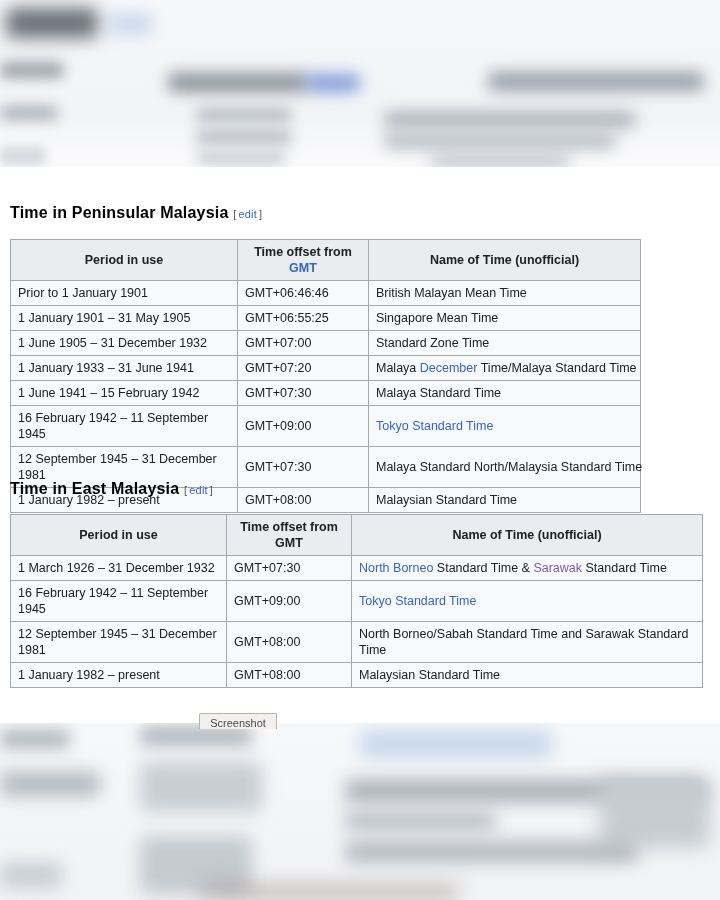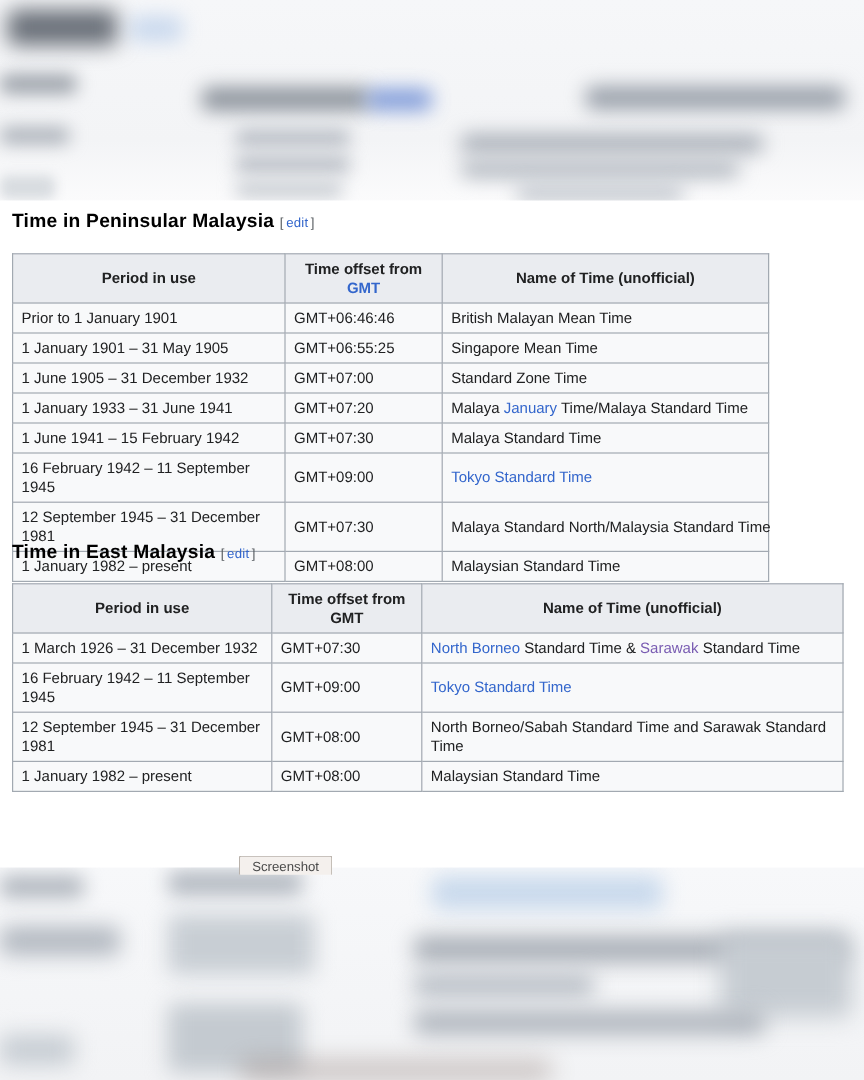--- a/index.html
+++ b/index.html
@@ -14,21 +14,21 @@
   }
   
   .blur-band { position: absolute; left:0; width:720px; overflow:hidden; }
   #top-band { top:0; height:167px; background:linear-gradient(180deg,#f6f7f9 0%,#f3f4f6 70%,#fbfbfc 100%); }
   #bottom-band { top:723px; height:177px; background:linear-gradient(180deg,#f7f8fa 0%,#f2f3f5 100%); }
   .blob { position:absolute; border-radius:6px; filter: blur(7px); }
   
   .section { position:absolute; left:10px; }
   #section-0 { top:176px; }
   #section-1 { top:452px; }
-  h3.wiki-heading { font-size:16px; font-weight:700; color:#000; letter-spacing:.2px; }
+  h3.wiki-heading { font-size:16px; font-weight:700; color:#000; letter-spacing:.2px;margin-top:28px; }
   .edit-bracket { font-weight:400; font-size:11px; color:#54595d; }
   .edit-link { font-weight:400; font-size:11px; color: var(--link-blue,#3366cc); text-decoration:none; padding:0 2px; }
   
   table.wikitable {
     border-collapse: collapse;
     table-layout: fixed;
     background: var(--cell-bg,#f8f9fa);
     border: 1px solid var(--table-border,#a2a9b1);
     font-size: 12.5px;
     line-height: 16px;
@@ -109,21 +109,21 @@
           <td class="name"><span>Singapore Mean Time</span></td>
         </tr>
         <tr>
           <td>1 June 1905 – 31 December 1932</td>
           <td>GMT+07:00</td>
           <td class="name"><span>Standard Zone Time</span></td>
         </tr>
         <tr>
           <td>1 January 1933 – 31 June 1941</td>
           <td>GMT+07:20</td>
-          <td class="name"><span>Malaya </span><a href="#" class="link-blue">January</a><span> Time/Malaya Standard Time</span></td>
+          <td class="name"><span>Malaya </span><a href="#" class="link-blue">December</a><span> Time/Malaya Standard Time</span></td>
         </tr>
         <tr>
           <td>1 June 1941 – 15 February 1942</td>
           <td>GMT+07:30</td>
           <td class="name"><span>Malaya Standard Time</span></td>
         </tr>
         <tr>
           <td>16 February 1942 – 11 September 1945</td>
           <td>GMT+09:00</td>
           <td class="name"><a href="#" class="link-blue">Tokyo Standard Time</a></td>

